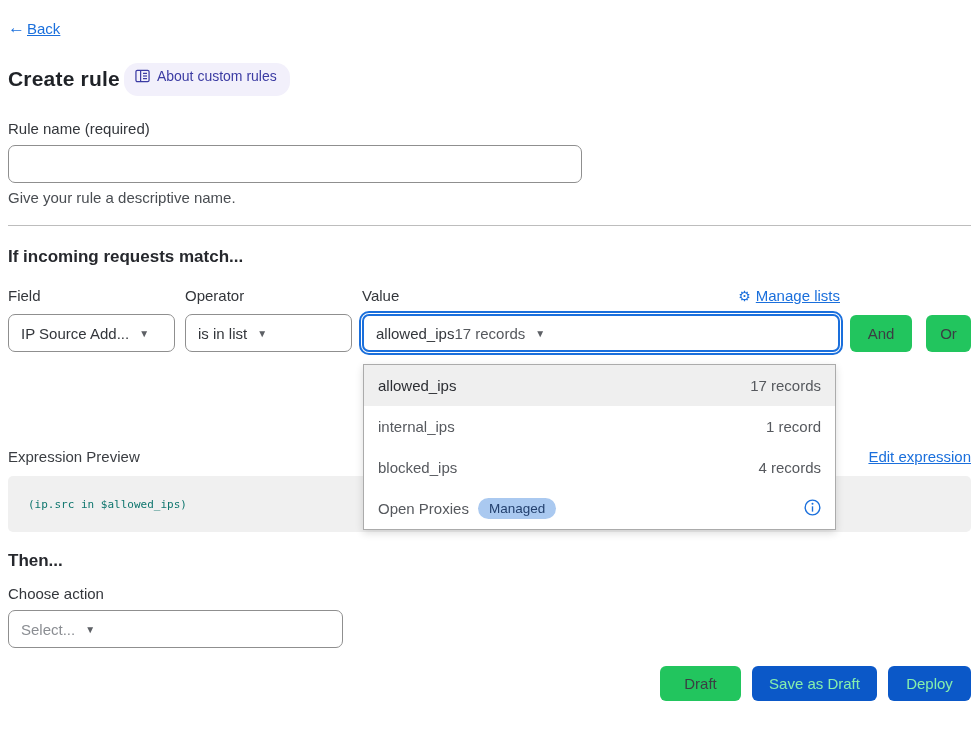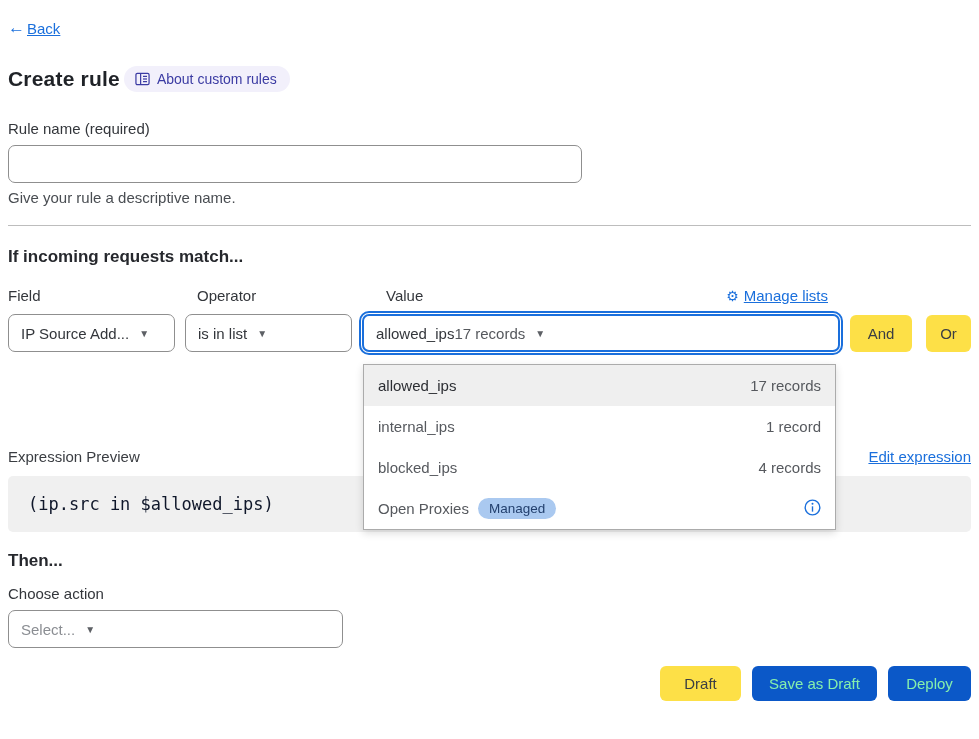--- a/index.html
+++ b/index.html
@@ -7,76 +7,76 @@
     font-family:"Liberation Sans","DejaVu Sans",sans-serif; }
   .page { position:relative; width:979px; height:739px; padding:18px 8px 0 8px; }
 
   a.link { color:var(--link,#1a6fdc); text-decoration:underline; cursor:pointer; font-size:15px; }
   .back-row { display:flex; align-items:center; gap:2px; }
   .back-arrow { color:var(--link,#1a6fdc); font-size:17px; text-decoration:none; }
 
   .title-row { display:flex; align-items:center; gap:4px; margin-top:26px; height:30px; }
   .page-title { font-size:21px; font-weight:bold; color:#1f2227; letter-spacing:.2px; }
   .badge { display:inline-flex; align-items:center; gap:7px; background:var(--badge-bg,#f2f0fb);
-    color:var(--badge-fg,#3b3ba3); font-size:14px; padding:5px 13px 5px 11px; border-radius:14px; cursor:pointer; }
+    color:var(--badge-fg,#3b3ba3); font-size:14px; padding:5px 13px 12px 11px; border-radius:14px; cursor:pointer; }
   .badge svg { display:block; }
 
   .field-label { font-size:15px; color:#33363b; }
   .rule-name-label { margin-top:26px; }
   .text-input { margin-top:8px; width:574px; height:38px; border:1px solid #8f8f8f; border-radius:7px;
     font-size:15px; padding:0 12px; color:#333; outline:none; display:block;
     font-family:"Liberation Sans",sans-serif; }
   .help-text { margin-top:6px; font-size:15px; color:#494d52; }
 
   hr.divider { border:none; border-top:1px solid #bdbdbd; margin-top:19px; }
 
   .section-heading { font-size:17px; font-weight:bold; color:#26282d; }
   .match-heading { margin-top:21px; }
 
-  .labels-row { display:flex; gap:22px; margin-top:20px; align-items:flex-end; }
+  .labels-row { display:flex; gap:10px; margin-top:20px; align-items:flex-end; }
   .cell-sm { width:167px; }
   .cell-grow { flex:1; display:flex; justify-content:space-between; align-items:flex-end; }
   .cell-spacer { width:121px; }
   .manage-lists { display:inline-flex; align-items:center; gap:5px; font-size:15px; }
   .gear { color:var(--link,#1a6fdc); font-size:14px; text-decoration:none; }
 
   .selects-row { display:flex; gap:10px; margin-top:10px; align-items:center; }
   .sel { height:38px; border:1px solid #8f8f8f; border-radius:7px; background:#fff; display:flex;
     align-items:center; padding:0 12px; font-size:15px; color:#33363b;
     cursor:pointer; }
   .caret { color:#5d6065; font-size:10px; margin-left:10px; flex:0 0 auto; }
   .value-wrap { flex:1; position:relative; }
   .sel-focused { border:2px solid var(--focus,#1a6fdc); outline:2px solid var(--focus,#1a6fdc);
     outline-offset:1px; border-radius:7px; }
   .sel-right { display:flex; align-items:center; color:#55585d; }
 
   .btn { border:none; border-radius:6px; font-size:15px; cursor:pointer;
     font-family:"Liberation Sans",sans-serif; }
-  .btn-gray { background:#fde047; color:#3b3e43; }
+  .btn-gray { background:#22c55e; color:#3b3e43; }
   .and-btn { width:62px; height:37px; margin-left:0; }
   .or-btn  { width:45px; height:37px; margin-left:4px; }
 
   .dropdown { position:absolute; left:1px; top:calc(100% + 12px); width:473px; background:#fff;
     border:1px solid #ababab; box-shadow:0 3px 8px rgba(0,0,0,.14); z-index:5; }
   .dd-row { height:41px; display:flex; align-items:center; justify-content:space-between;
     padding:0 14px; font-size:15px; cursor:pointer; }
   .dd-selected { background:#efefef; }
   .dd-selected .dd-name { color:#2c2e33; }
   .dd-name { color:#56595e; }
   .dd-left { display:flex; align-items:center; gap:9px; }
   .dd-meta { color:#56595e; }
   .pill { background:var(--pill-bg,#aac9f0); color:var(--pill-fg,#23406e); font-size:13.5px;
     padding:3px 11px; border-radius:12px; }
   .info-icon { display:inline-flex; cursor:pointer; }
 
   .expr-row { display:flex; justify-content:space-between; align-items:flex-end; margin-top:96px; }
   .expr-label { font-size:15px; color:#3a3d42; }
   .expr-box { margin-top:11px; width:963px; height:56px; background:#f0f0f0; border-radius:5px;
     display:flex; align-items:center; padding:0 20px; }
-  .expr-code { font-family:"DejaVu Sans Mono","Liberation Mono",monospace; font-size:17px; color:#0f172a; }
+  .expr-code { font-family:"DejaVu Sans Mono","Liberation Mono",monospace; font-size:11px; color:#0f766e; }
 
   .then-heading { margin-top:19px; }
   .choose-label { margin-top:14px; }
   .action-sel { margin-top:8px; width:335px; }
   .placeholder { color:#8a8d92; }
 
   .footer { display:flex; justify-content:flex-end; gap:11px; margin-top:18px; }
   .btn-blue { background:var(--primary,#0b58c8); color:#86efac; }
   .cancel-btn { width:81px; height:35px; }
   .draft-btn { width:125px; height:35px; }

